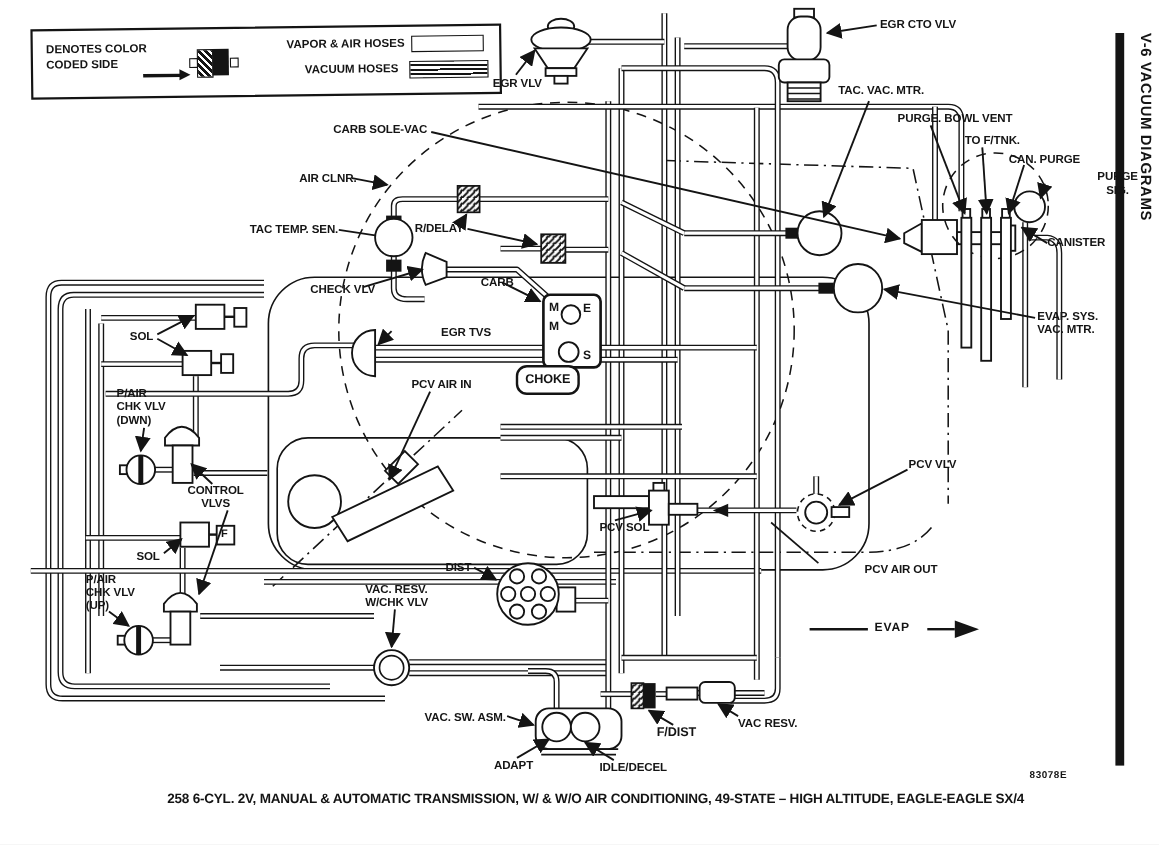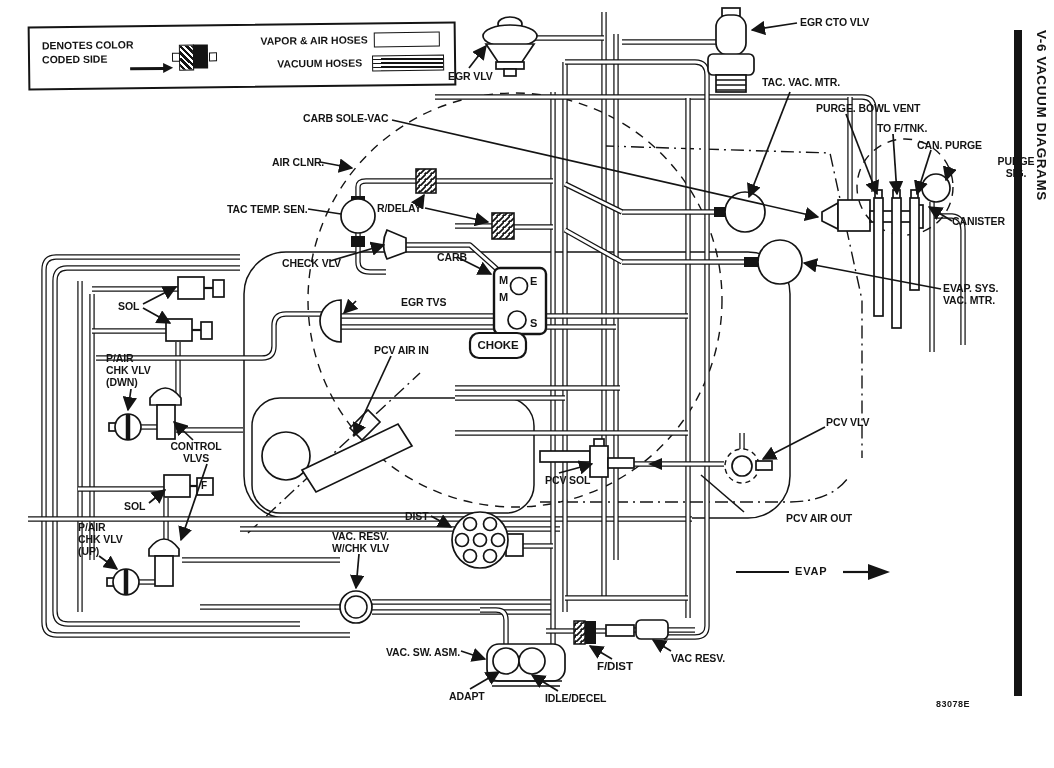--- a/index.html
+++ b/index.html
@@ -451,15 +451,16 @@
   <div class="lbl" style="left:405px;top:510px;">DIST</div>
   <div class="lbl" style="left:332px;top:530px;">VAC. RESV.
 W/CHK VLV</div>
   <div class="lbl" style="left:795px;top:565px;font-size:11px;letter-spacing:0.8px;">EVAP</div>
   <div class="lbl" style="left:386px;top:646px;">VAC. SW. ASM.</div>
   <div class="lbl" style="left:449px;top:690px;">ADAPT</div>
   <div class="lbl" style="left:545px;top:692px;text-align:right;">IDLE/DECEL</div>
   <div class="lbl" style="left:597px;top:660px;font-size:11.5px;">F/DIST</div>
   <div class="lbl" style="left:671px;top:652px;">VAC RESV.</div>
 
+  <div class="caption">258 6-CYL. 2V, MANUAL &amp; AUTOMATIC TRANSMISSION, W/ &amp; W/O AIR CONDITIONING, 49-STATE – HIGH ALTITUDE, EAGLE-EAGLE SX/4</div>
   <div class="figcode">83078E</div>
 
 </div>
 
 </body></html>

